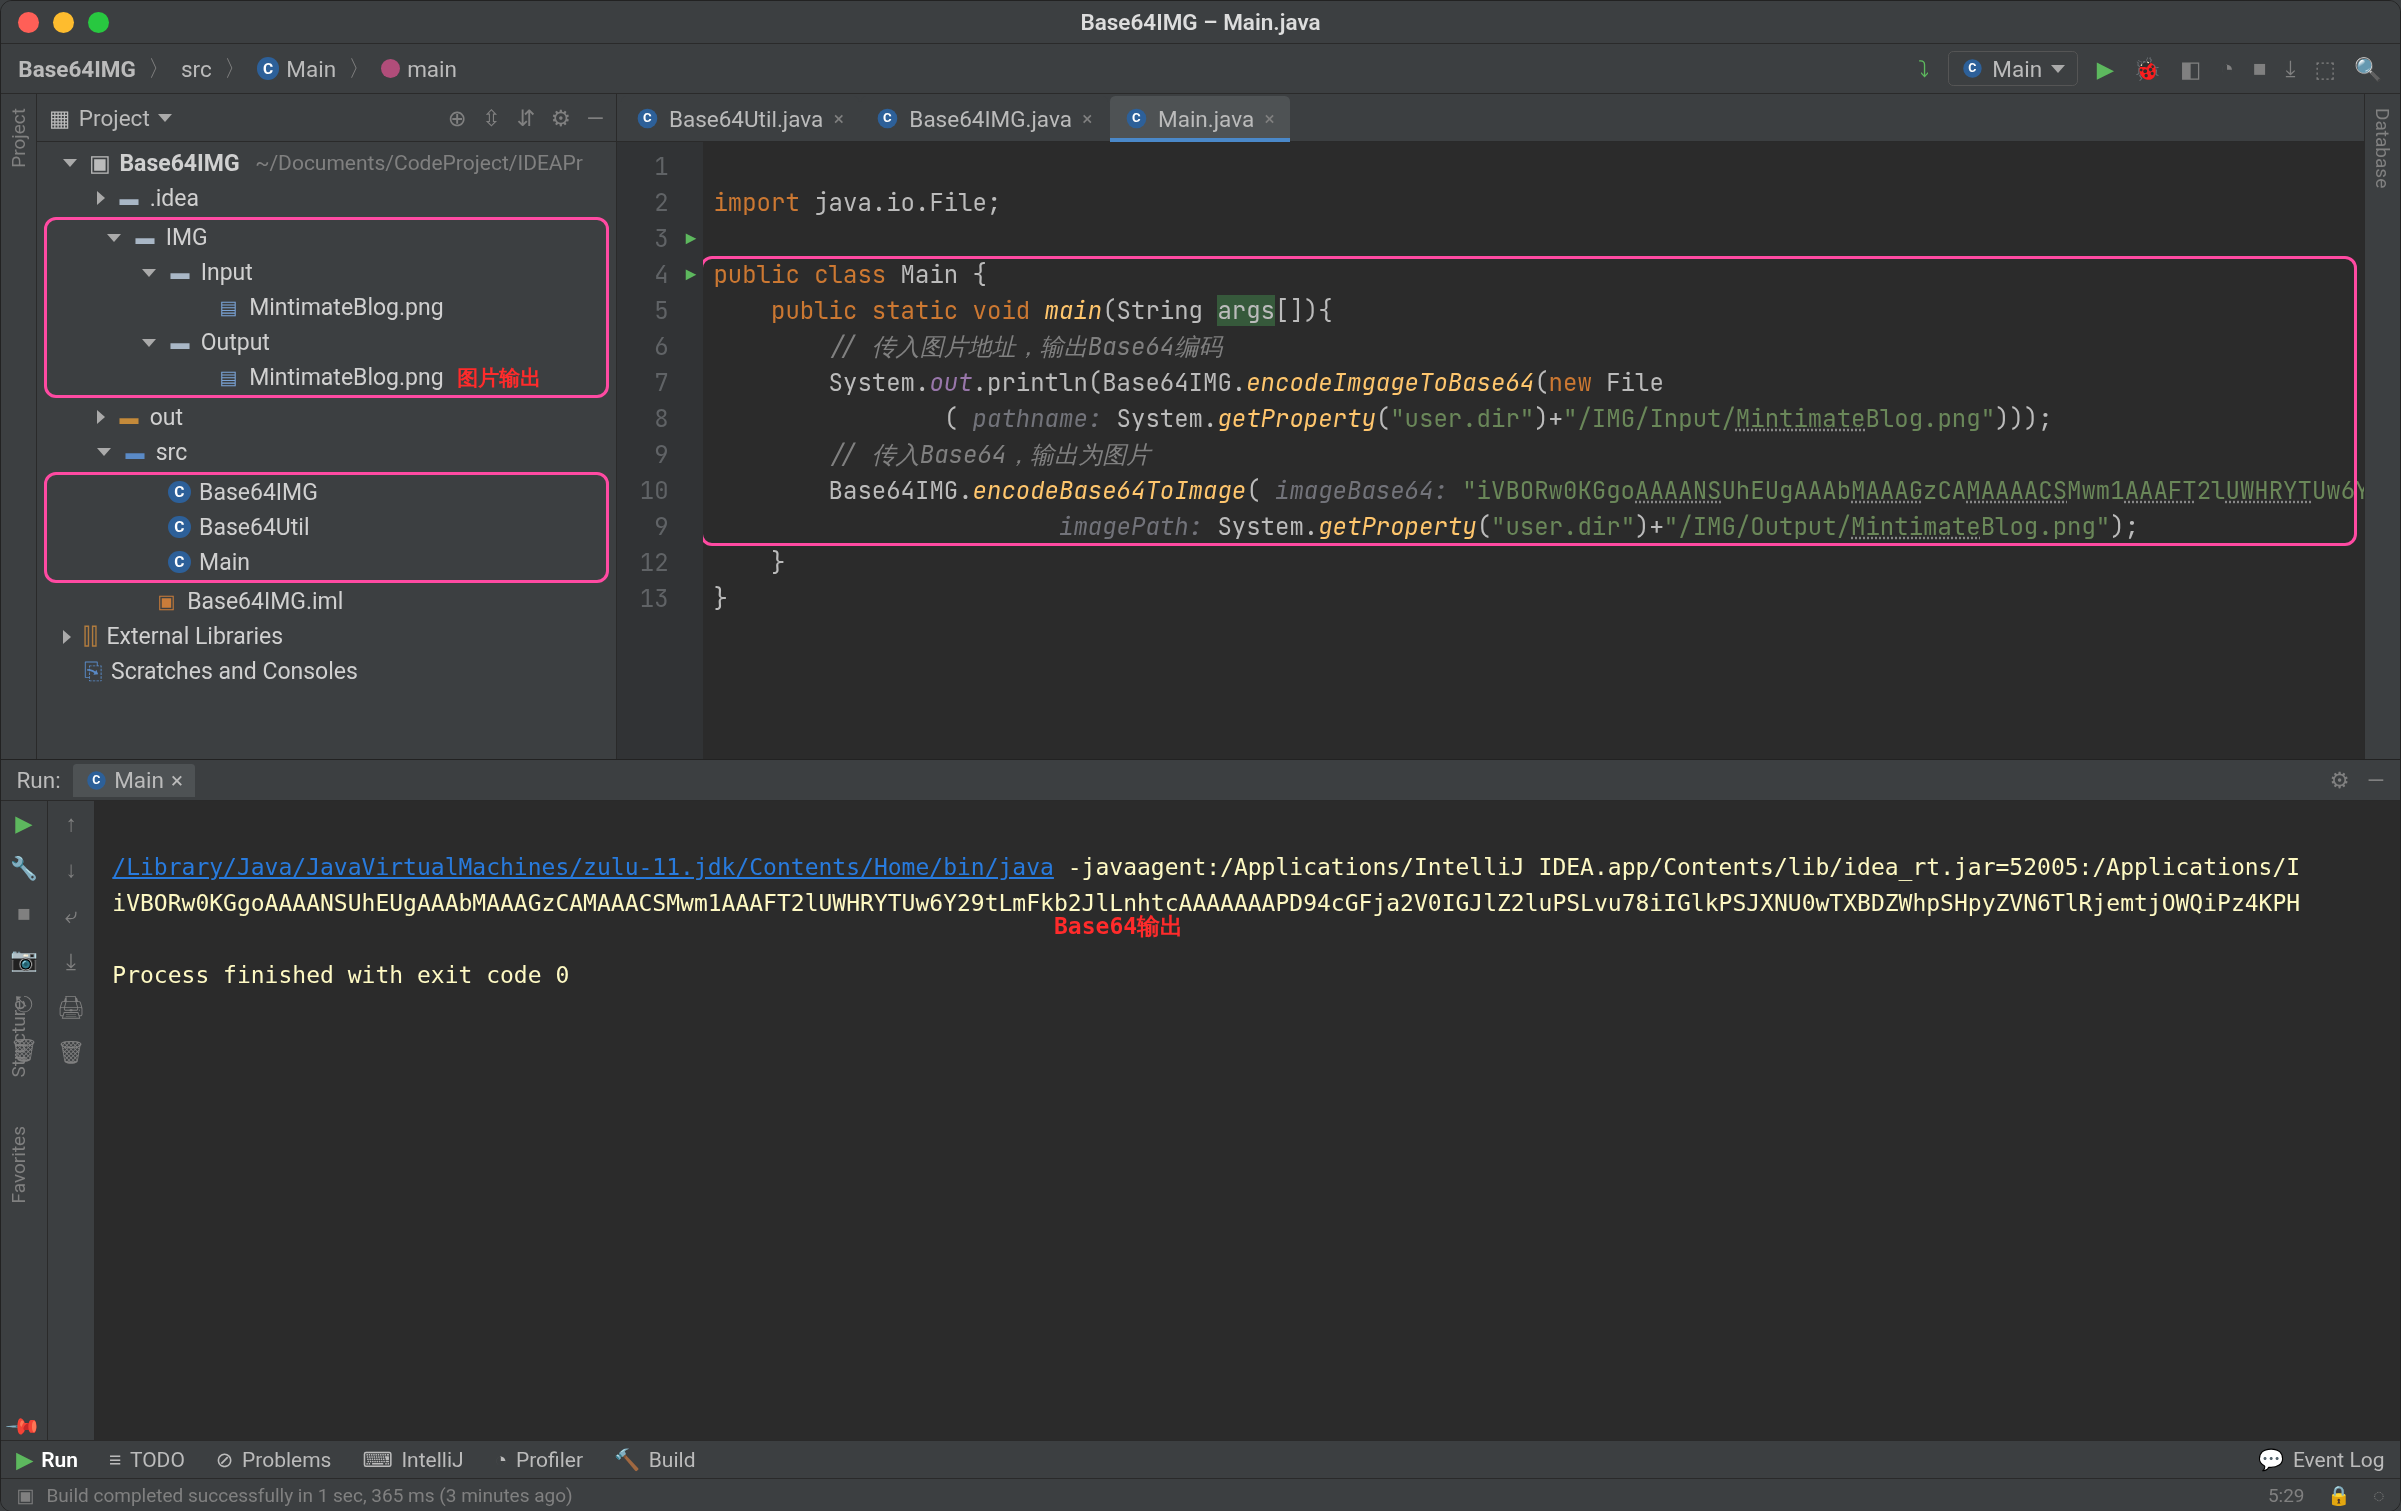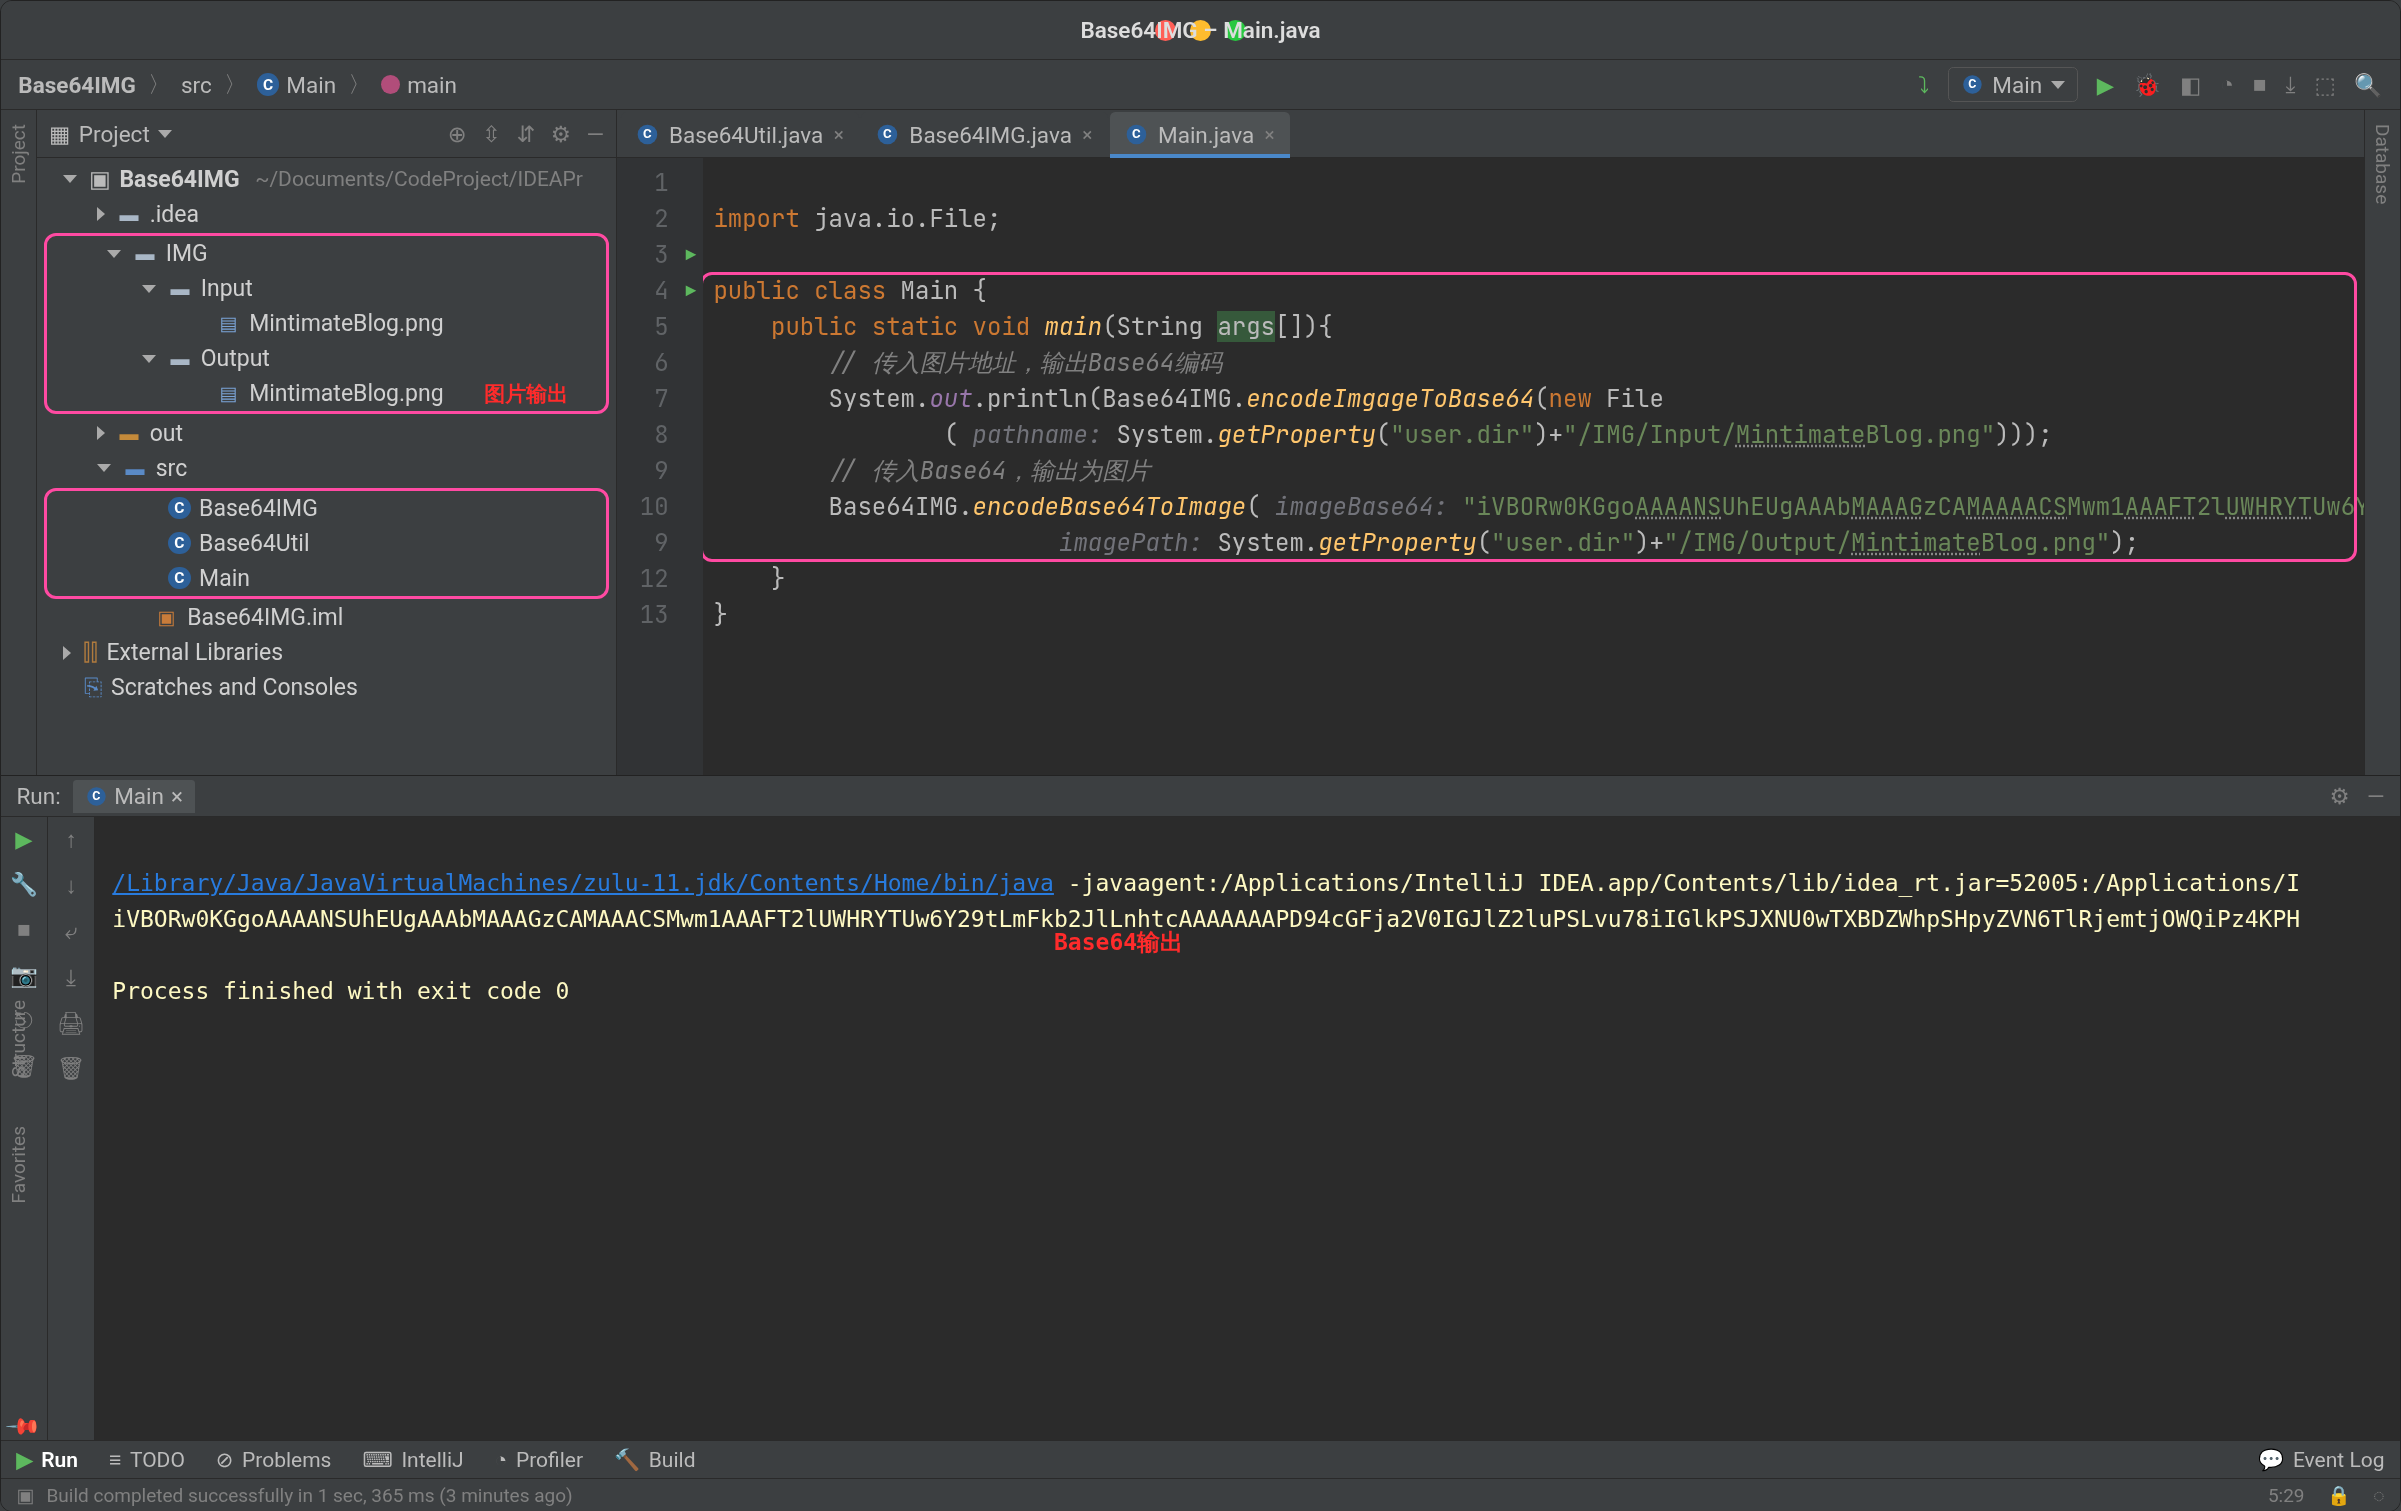--- a/index.html
+++ b/index.html
@@ -39,27 +39,26 @@
   }
   .window {
     width: 100%; height: 100%;
     display: flex; flex-direction: column;
     border: 1.7px solid #222;
     border-radius: 12px;
     overflow: hidden;
   }
   
   .titlebar {
-    height: 59px;
+    height: 43px;
     background: var(--bg-titlebar);
     display: flex; align-items: center;
     padding: 0 17.3px;
     border-bottom: 0.9px solid #2a2a2a;
     position: relative;
-    justify-content: center;
   }
   .traffic { display: flex; gap: 14px; }
   .traffic span { width: 21px; height: 21px; border-radius: 50%; display: inline-block; }
   .traffic .close { background: #ff5f57; }
   .traffic .min { background: #febc2e; }
   .traffic .max { background: #28c840; }
   .title-text {
     position: absolute; left: 0; right: 0; text-align: center;
     font-weight: 600; color: #ddd; pointer-events: none;
   }
@@ -151,21 +150,21 @@
     border-top: 8.6px solid #aaa;
   }
   .tree-row.folder-closed::before {
     border-top: 7px solid transparent;
     border-bottom: 7px solid transparent;
     border-left: 8.6px solid #aaa;
   }
   .tree-row .filler { width: 14px; display:inline-block; }
   .tree-row .name { color: var(--fg-bright); }
   .tree-row .dim { color: var(--fg-dim); margin-left: 7px; font-size: 21px; }
-  .tree-row .annot { color: var(--red-text); margin-left: 32px; font-size: 21px; font-weight:600;text-align:right; }
+  .tree-row .annot { color: var(--red-text); margin-left: 5px; font-size: 21px; font-weight:600;text-align:right; }
   .highlight-box {
     border: 3.5px solid var(--highlight-pink);
     border-radius: 12px;
     margin: 1.7px 7px;
   }
   .icon {
     width: 24px; height: 24px; display: inline-flex;
     align-items: center; justify-content: center;
     font-size: 19px;
   }

